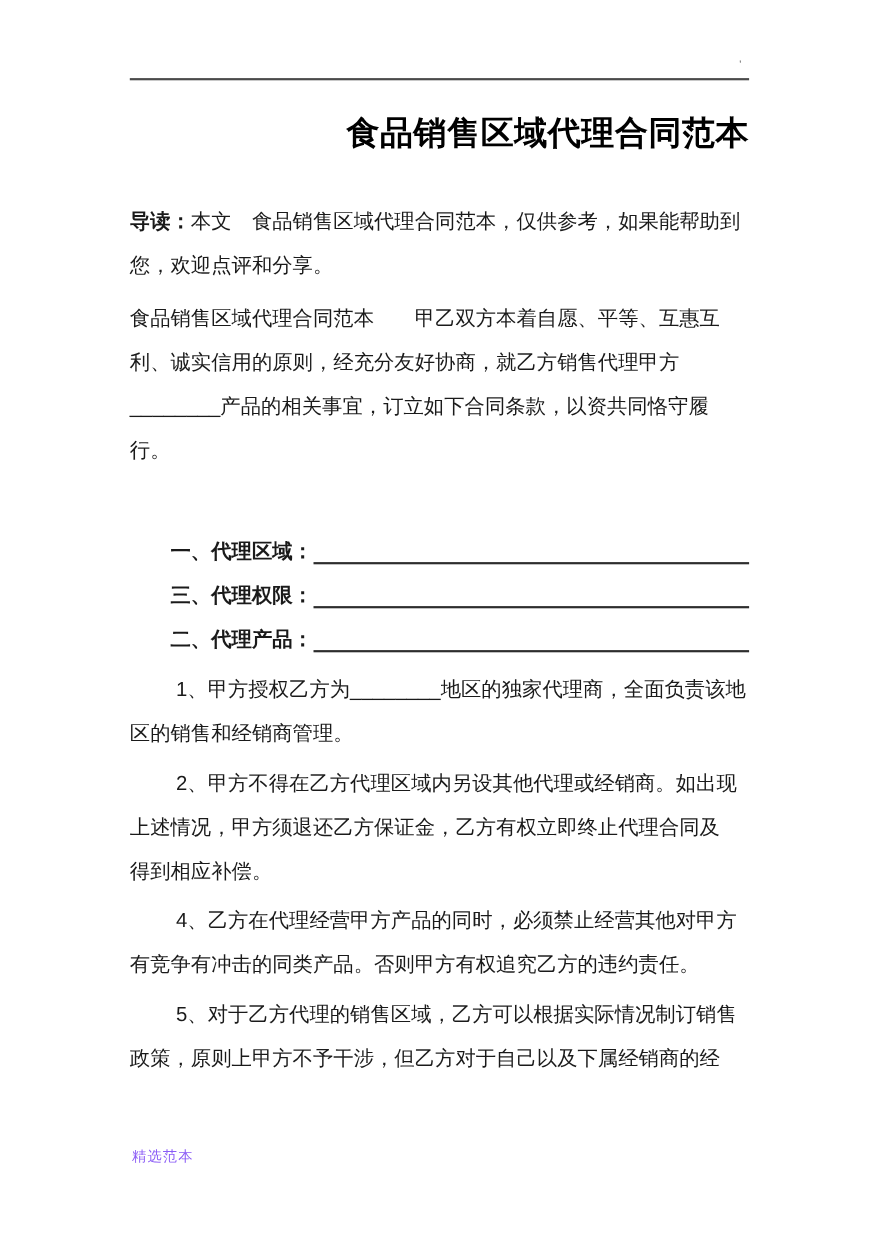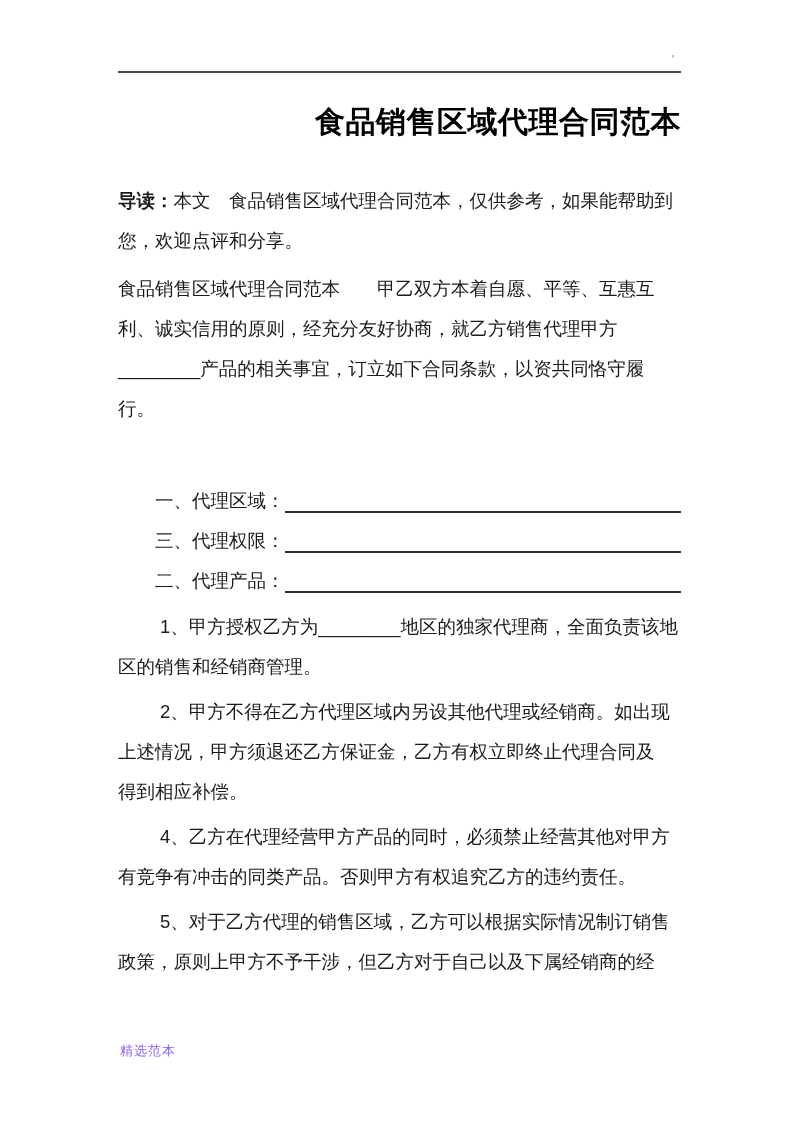--- a/index.html
+++ b/index.html
@@ -47,20 +47,21 @@
   }
   .intro { margin-top:40px; margin-bottom:8px; }
   .lead-label { font-weight:700; }
   .fill-list { margin-top:52px; }
   .fill-row {
     display:flex;
     align-items:stretch;
     font-size:18.5px;
     line-height:40px;
     padding-left:37px;
+    font-weight:bold;
   }
   .fill-label { flex:0 0 auto; white-space:pre; }
   .fill-line {
     flex:1 1 auto;
     border-bottom:2px solid #2d2d2d;
     margin-bottom:8px;
   }
   .clause { text-indent:42px; }
   .clause-1 { margin-top:6px; }
   .clause-n { margin-top:5px; }

